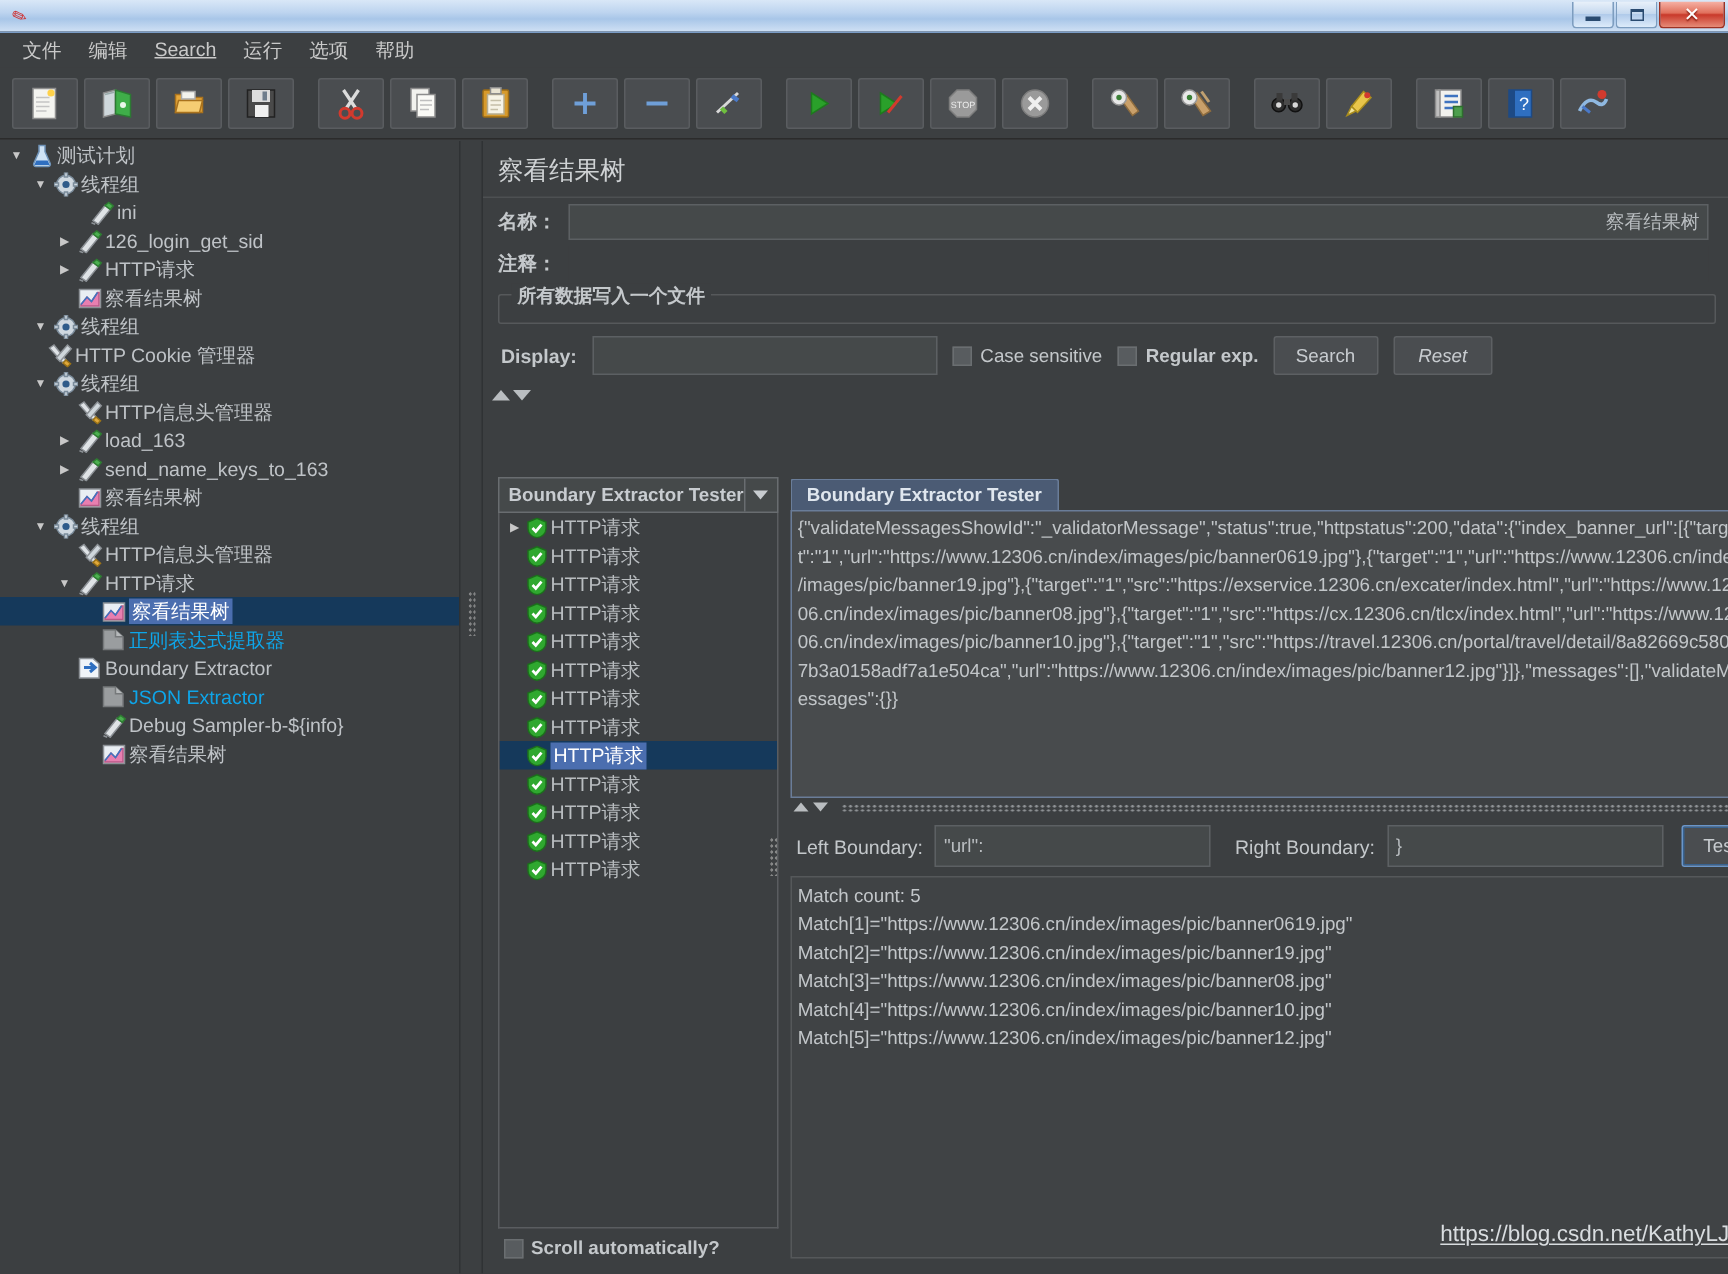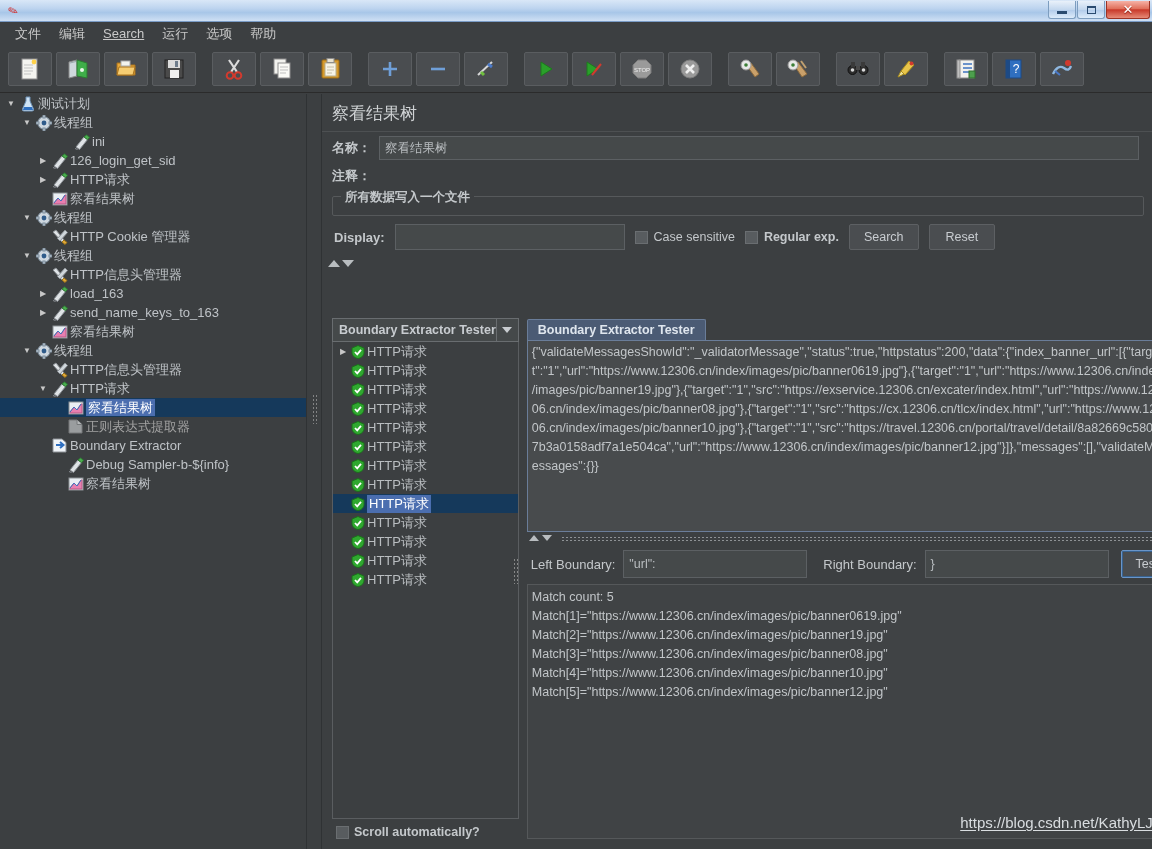--- a/index.html
+++ b/index.html
@@ -41,21 +41,21 @@
     background: linear-gradient(180deg,#f6b2a6 0%, #e0705c 45%, #c8392a 52%, #e68b78 100%);
     border-color: #9c3224;
   }
   .wb-min { width: 10px; height: 3px; background: #2a4b70; margin-top:5px; }
   .wb-max { width: 9px; height: 8px; border: 1px solid #2a4b70; border-top-width: 2px; }
   .wb-x { color: #fff; font-size: 13px; font-weight: bold; line-height: 1; text-shadow: 0 1px 1px #8c2418; }
 
   
   .menubar {
     position: absolute; left: 0; top: 22px; width: 960px; height: 23px;
-    background: #3c3f41; display: flex; align-items: center; padding-left: 6px;
+    background: #3c3f41; display: flex; padding-left: 6px;
   }
   .menuitem {
     padding: 3px 9px; font-size: 13px; color: #c9c9c9; cursor: default; white-space: nowrap;
   }
   .menuitem .mn { text-decoration: underline; }
 
   
   .toolbar {
     position: absolute; left: 0; top: 45px; width: 1152px; height: 48px;
     background: #3c3f41; border-bottom: 1px solid #2b2b2b;
@@ -74,21 +74,21 @@
   .treepane {
     position: absolute; left: 0; top: 94px; width: 306px; height: 755px;
     background: #3c3f41; overflow: hidden;
   }
   .trow {
     display: flex; align-items: center; height: 19px; padding-left: 4px; white-space: nowrap;
     font-size: 13px; color: #bfc3c7;
   }
   .trow.sel { background: #15395b; }
   .trow.sel .tlabel { background: #4b6eaf; color:#ffffff; padding: 0 2px; }
-  .trow.disabled { color: #a3a3a3; text-align: center; }
+  .trow.disabled { color: #0ea5e9; text-align: center; }
   .toggle { width: 14px; text-align: center; font-size: 8px; color: #c8c8c8; flex: 0 0 14px; }
   .tico { width: 20px; height: 17px; flex: 0 0 20px; display:flex; align-items:center; justify-content:center; }
   .tlabel { line-height: 17px; }
 
   
   .vsplit {
     position: absolute; left: 306px; top: 94px; width: 16px; height: 755px;
     background: #3c3f41; border-left: 1px solid #2f3234; border-right: 1px solid #2f3234;
   }
   .vgrip { position: absolute; left: 5px; top: 300px; width: 5px; height: 30px;
@@ -97,21 +97,21 @@
 
   
   .rightpane {
     position: absolute; left: 322px; top: 94px; width: 830px; height: 755px;
     background: #3c3f41; padding: 0;
   }
   .panel-title {
     font-size: 17px; color: #cfd2d4; padding: 8px 0 6px 10px;
     border-bottom: 1px solid #4d5052;
   }
-  .formrow { display: flex; align-items: center; padding: 4px 0 4px 10px; }
+  .formrow { display: flex; align-items: center; padding: 4px 0 4px 10px; text-align: right; }
   .flabel { font-size: 13px; color: #c4c8cb; font-weight: bold; white-space: nowrap; }
   .textfield {
     background: #45494a; border: 1px solid #5c6063; color: #b9bdc0;
     height: 24px; line-height: 22px; padding: 0 5px; font-size: 12.5px;
   }
   .textfield.flat { background: #3c3f41; border: none; }
 
   .groupbox {
     margin: 4px 8px 0 10px; border: 1px solid #56595b; border-radius: 2px;
     position: relative; padding: 10px 8px 8px 8px;
@@ -409,21 +409,21 @@
               <g fill="#cfd8e0" stroke="#7b8c9b">
                 <rect x="7" y="0" width="2" height="3"></rect>
                 <rect x="7" y="13" width="2" height="3"></rect>
                 <rect x="0" y="7" width="3" height="2"></rect>
                 <rect x="13" y="7" width="3" height="2"></rect>
               </g>
             </svg>
           </span>
           <span class="tlabel">线程组</span>
         </div>
-        <div class="trow" style="padding-left: 58px;">
+        <div class="trow" style="padding-left: 44px;">
           <span class="toggle"></span>
           <span class="tico">
             <svg width="18" height="16" viewBox="0 0 18 16">
               <path d="M3 13 L11 3 L14.5 5.6 L6.5 15.5 Z" fill="#dfe3e6" stroke="#8c9196"></path>
               <path d="M11 3 L14.5 5.6 L16.5 3.2 L13.5 1 Z" fill="#4caf50" stroke="#2e7d32"></path>
               <path d="M2 14.5 L4.5 15.5" stroke="#8c9196"></path>
             </svg>
           </span>
           <span class="tlabel">ini</span>
         </div>
@@ -469,21 +469,21 @@
               <g fill="#cfd8e0" stroke="#7b8c9b">
                 <rect x="7" y="0" width="2" height="3"></rect>
                 <rect x="7" y="13" width="2" height="3"></rect>
                 <rect x="0" y="7" width="3" height="2"></rect>
                 <rect x="13" y="7" width="3" height="2"></rect>
               </g>
             </svg>
           </span>
           <span class="tlabel">线程组</span>
         </div>
-        <div class="trow" style="padding-left: 36px;">
+        <div class="trow" style="padding-left: 16px;">
           <span class="toggle"></span>
           <span class="tico">
             <svg width="18" height="16" viewBox="0 0 18 16">
               <path d="M2 3 L5 1 L13 11 L11 13 Z" fill="#dfe3e6" stroke="#8c9196"></path>
               <path d="M11 13 L14 15.5 L16 13.5 L13 11 Z" fill="#e0a83a" stroke="#9c7317"></path>
               <path d="M14 1 L16.5 3.5 L9 12 L6.5 9.5 Z" fill="#cfd6db" stroke="#8c9196"></path>
             </svg>
           </span>
           <span class="tlabel">HTTP Cookie 管理器</span>
         </div>
@@ -609,20 +609,30 @@
         <div class="trow" style="padding-left: 36px;">
           <span class="toggle"></span>
           <span class="tico">
             <svg width="16" height="15" viewBox="0 0 16 15">
               <path d="M1 1h9l4 3.5V14H1z" fill="#f0f4f8" stroke="#8c9196"></path>
               <path d="M4 7 h7 M8 4 l3.5 3 -3.5 3" stroke="#2f6fc0" stroke-width="2" fill="none"></path>
             </svg>
           </span>
           <span class="tlabel">Boundary Extractor</span>
         </div>
+        <div class="trow disabled" style="padding-left: 52px;">
+          <span class="toggle"></span>
+          <span class="tico">
+            <svg width="16" height="15" viewBox="0 0 16 15">
+              <path d="M1 1h8l5 4.5V14H1z" fill="#9a9d9f" stroke="#76797b"></path>
+              <path d="M9 1 v4.5 h5" fill="#b6b9bb" stroke="#76797b"></path>
+            </svg>
+          </span>
+          <span class="tlabel">JSON Extractor</span>
+        </div>
         <div class="trow" style="padding-left: 52px;">
           <span class="toggle"></span>
           <span class="tico">
             <svg width="18" height="16" viewBox="0 0 18 16">
               <path d="M3 13 L11 3 L14.5 5.6 L6.5 15.5 Z" fill="#dfe3e6" stroke="#8c9196"></path>
               <path d="M11 3 L14.5 5.6 L16.5 3.2 L13.5 1 Z" fill="#4caf50" stroke="#2e7d32"></path>
               <path d="M2 14.5 L4.5 15.5" stroke="#8c9196"></path>
             </svg>
           </span>
           <span class="tlabel">Debug Sampler-b-${info}</span>
@@ -664,21 +674,21 @@
     </div>
 
     <div class="searchrow">
       <span class="flabel">Display:</span>
       <span class="textfield" style="width:230px;height:26px;line-height:24px;"></span>
       <span class="chk"></span>
       <span class="cklabel" style="margin-left:-4px;font-weight:normal;">Case sensitive</span>
       <span class="chk"></span>
       <span class="cklabel" style="margin-left:-4px;font-weight:bold;">Regular exp.</span>
       <span class="btn" style="padding:5px 14px;">Search</span>
-      <span class="btn" style="padding:5px 16px;">Reset</span>
+      <span class="btn" style="padding:5px 16px;font-style:italic;">Reset</span>
     </div>
 
     <div class="arrowsrow">
       <span class="tri up"></span>
       <span class="tri down"></span>
     </div>
 
     <div class="results">
 
       <div class="leftcol">

